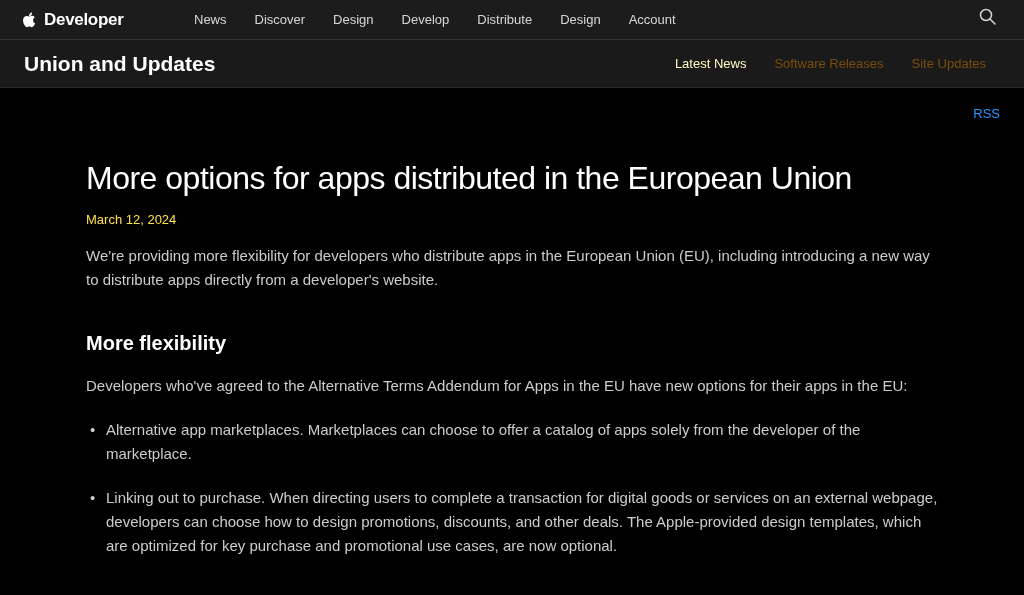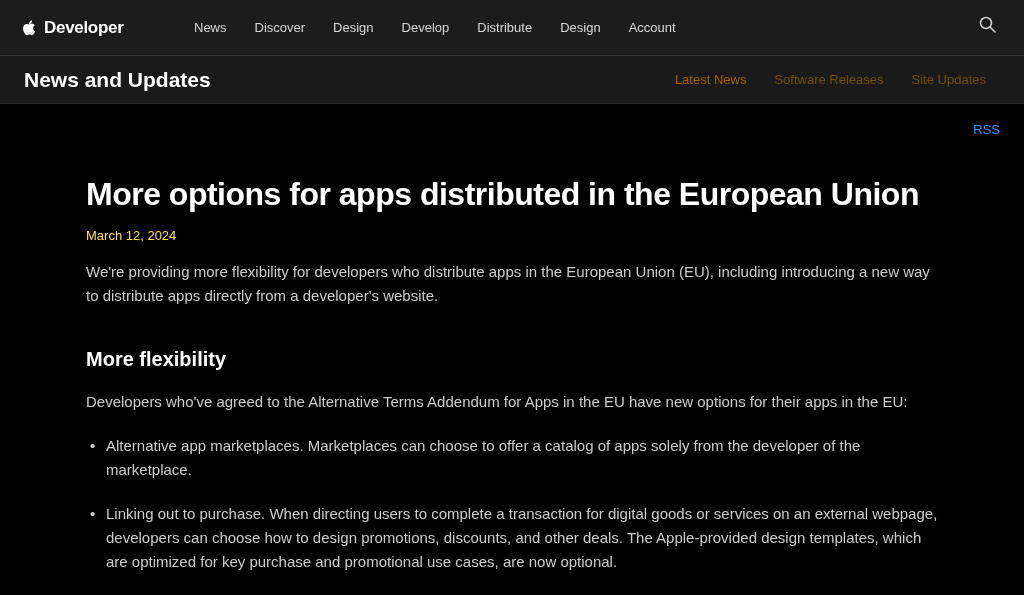--- a/index.html
+++ b/index.html
@@ -13,21 +13,21 @@
       color: #fff;
       font-family: -apple-system, BlinkMacSystemFont, 'SF Pro Text', 'SF Pro Display', 'Helvetica Neue', Helvetica, Arial, sans-serif;
       font-size: 14px;
       line-height: 1.5;
       min-width: 1024px;
     }
 
     
     #top-nav {
       background-color: rgba(29, 29, 31, 0.95);
-      height: 56px;
+      height: 40px;
       display: flex;
       align-items: center;
       padding: 0 20px;
       position: sticky;
       top: 0;
       z-index: 100;
       border-bottom: 1px solid #333;
     }
 
     #top-nav .logo-area {
@@ -104,21 +104,21 @@
       font-size: 13px;
       padding: 0 14px;
       cursor: pointer;
       opacity: 0.7;
       text-decoration: none;
       white-space: nowrap;
     }
 
     .sub-nav-link.active {
       opacity: 1;
-      color: #a16207;
+      color: #fef9c3;
       text-align: right;
     }
 
     
     #rss-bar {
       background-color: #000;
       display: flex;
       justify-content: flex-end;
       padding: 16px 24px;
     }
@@ -133,21 +133,21 @@
     
     #main-content {
       background-color: #000;
       padding: 20px 24px 60px 24px;
       max-width: 900px;
       margin: 0 auto;
     }
 
     .article-title {
       font-size: 32px;
-      font-weight: 700;
+      font-weight: 400;
       color: #fff;
       line-height: 1.15;
       margin-bottom: 14px;
       letter-spacing: -0.5px;
     }
 
     .article-date {
       font-size: 13px;
       color: #fde047;
       margin-bottom: 14px;
@@ -217,21 +217,21 @@
   </div>
   <span class="nav-search">
     <svg width="17" height="17" viewBox="0 0 17 17" fill="none" xmlns="http://www.w3.org/2000/svg">
       <circle cx="7" cy="7" r="5.5" stroke="#f5f5f7" stroke-width="1.5"></circle>
       <line x1="11" y1="11" x2="16" y2="16" stroke="#f5f5f7" stroke-width="1.5" stroke-linecap="round"></line>
     </svg>
   </span>
 </nav>
 
 <div id="sub-nav">
-  <span class="sub-nav-title">News and Updates</span>
+  <span class="sub-nav-title">Union and Updates</span>
   <div class="sub-nav-links">
     <a class="sub-nav-link active">Latest News</a>
     <a class="sub-nav-link">Software Releases</a>
     <a class="sub-nav-link">Site Updates</a>
   </div>
 </div>
 
 <div id="rss-bar">
   <a class="rss-link">RSS</a>
 </div>

